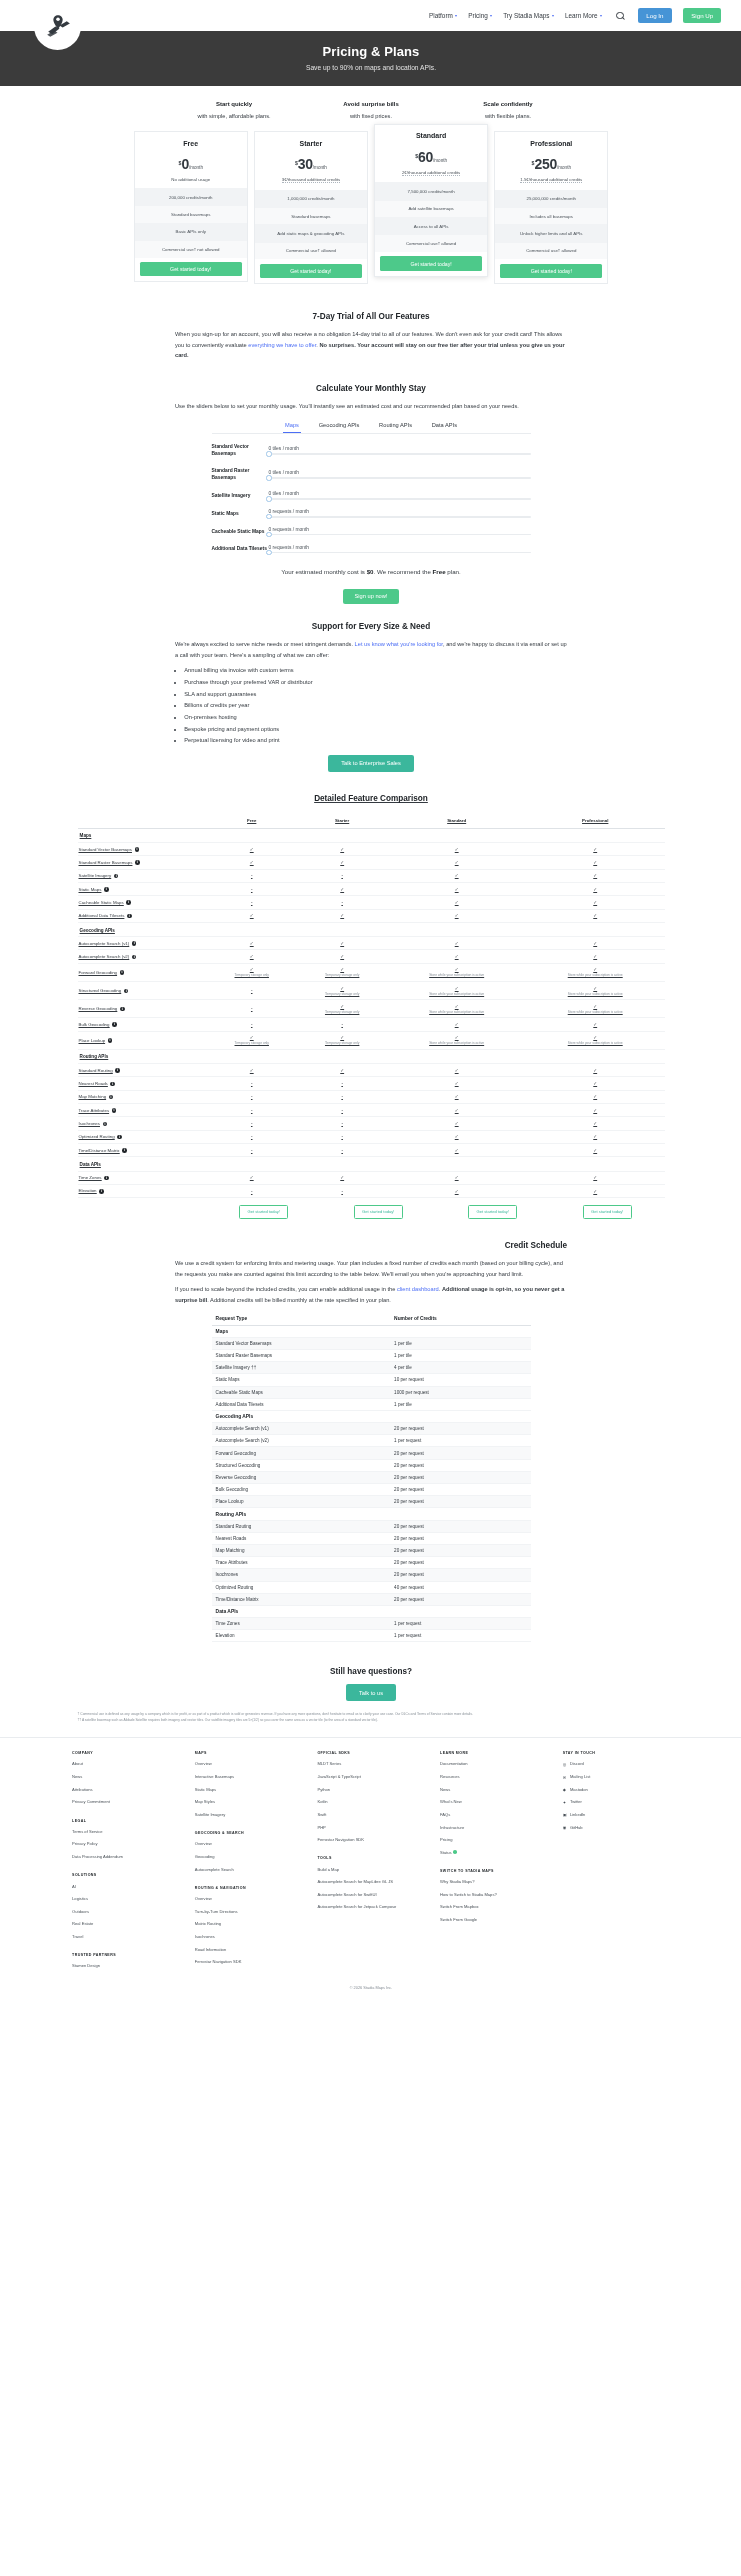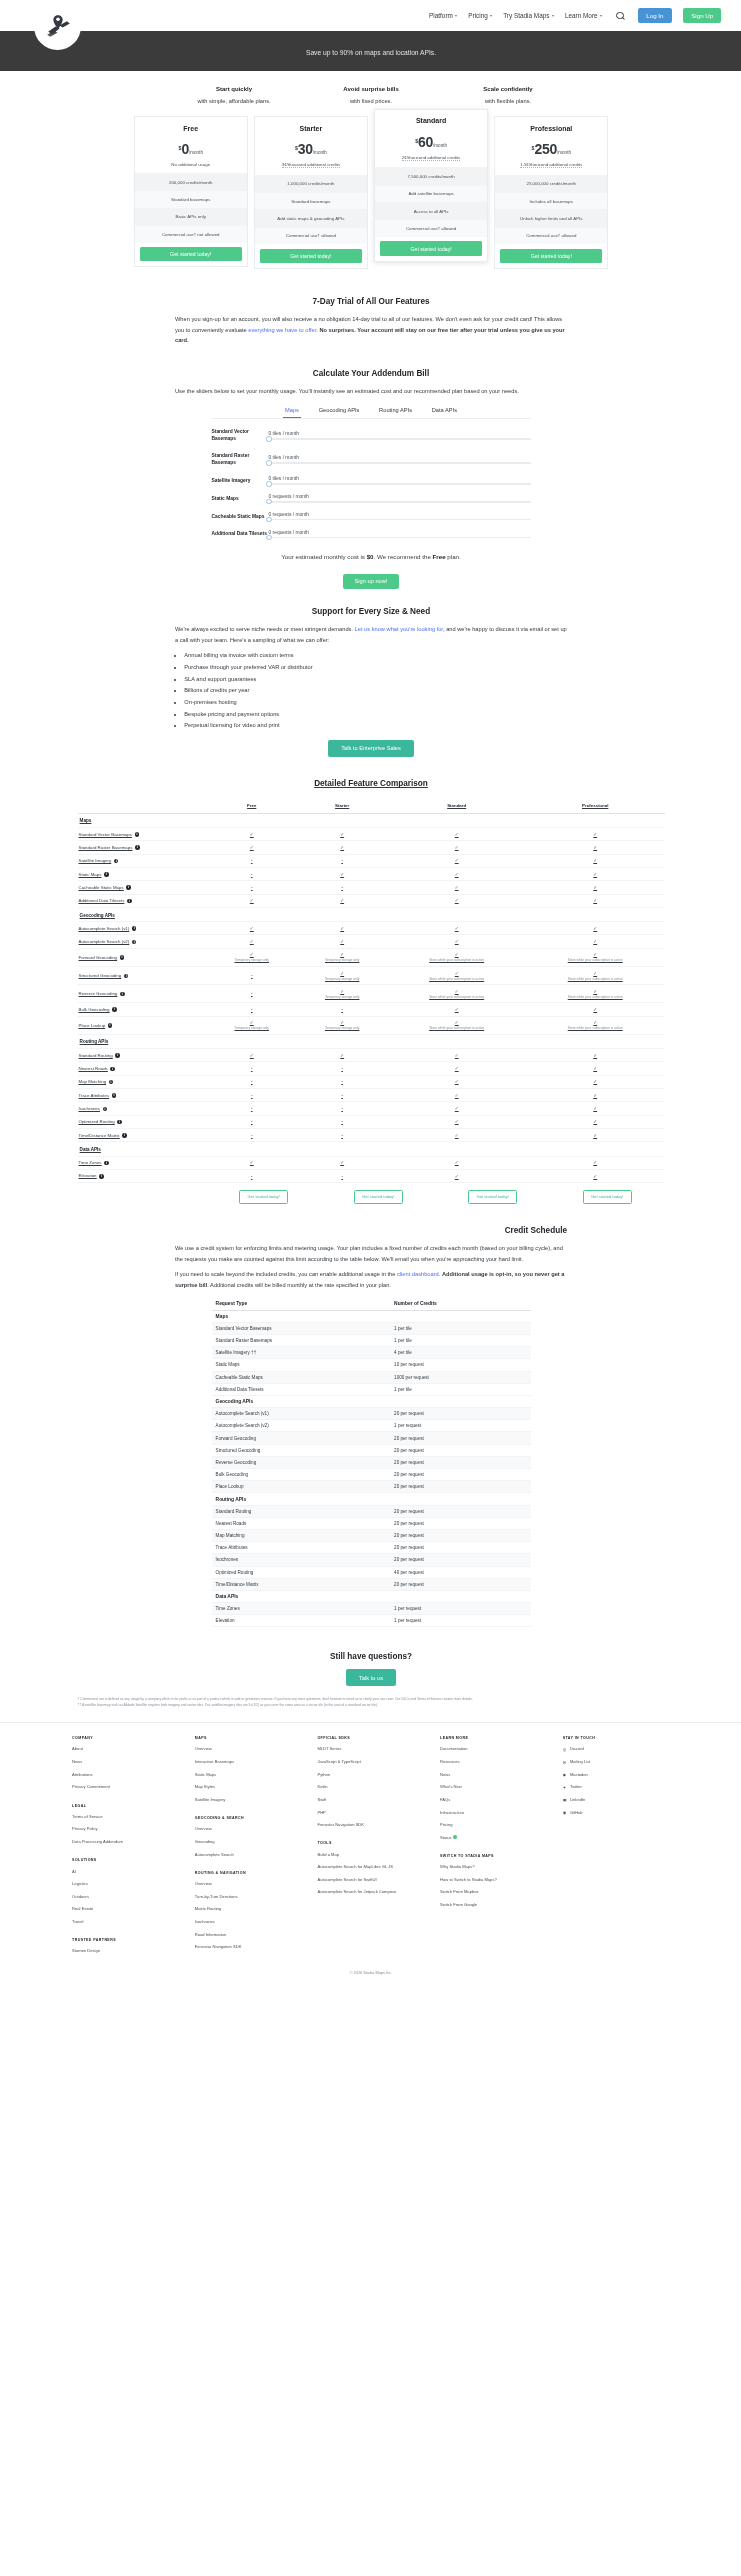--- a/index.html
+++ b/index.html
@@ -162,20 +162,21 @@
       <span>Learn More</span>
       <i class="caret"></i>
     </span>
     <span class="srch"></span>
     <a class="btn-login">Log In</a>
     <a class="btn-signup">Sign Up</a>
   </div>
 </div>
 
 <div class="hero">
+  <h1>Pricing &amp; Plans</h1>
   <p>Save up to 90% on maps and location APIs.</p>
 </div>
 
 <div class="props">
   <div class="prop">
     <b>Start quickly</b>
     <span>with simple, affordable plans.</span>
   </div>
   <div class="prop">
     <b>Avoid surprise bills</b>
@@ -227,21 +228,21 @@
   </div>
 
 <div class="sec">
   <h2>7-Day Trial of All Our Features</h2>
   <p>
     <span>When you sign-up for an account, you will also receive a no obligation 14-day trial to all of our features. We don't even ask for your credit card! This allows you to conveniently evaluate </span><a href="#">everything we have to offer</a><span>. </span><b>No surprises. Your account will stay on our free tier after your trial unless you give us your card.</b>
   </p>
 </div>
 
 <div class="sec">
-  <h2>Calculate Your Addendum Bill</h2>
+  <h2>Calculate Your Monthly Stay</h2>
   <p>Use the sliders below to set your monthly usage. You'll instantly see an estimated cost and our recommended plan based on your needs.</p>
   <div class="calc">
     <div class="tabs" id="calc-tabs">
         <span class="tab active">Maps</span>
         <span class="tab">Geocoding APIs</span>
         <span class="tab">Routing APIs</span>
         <span class="tab">Data APIs</span>
       </div>
     <div id="calc-sliders">
         <div class="slider-row">

